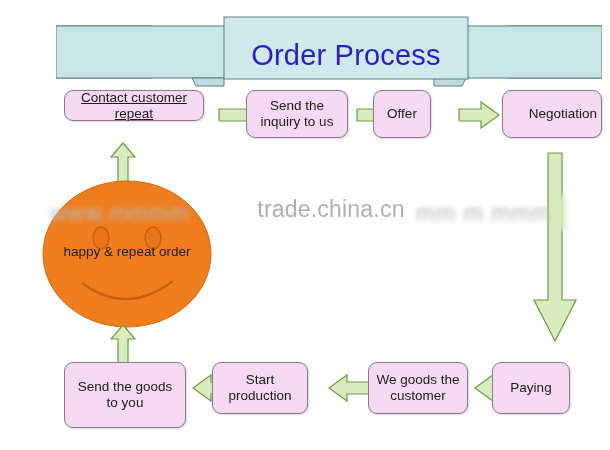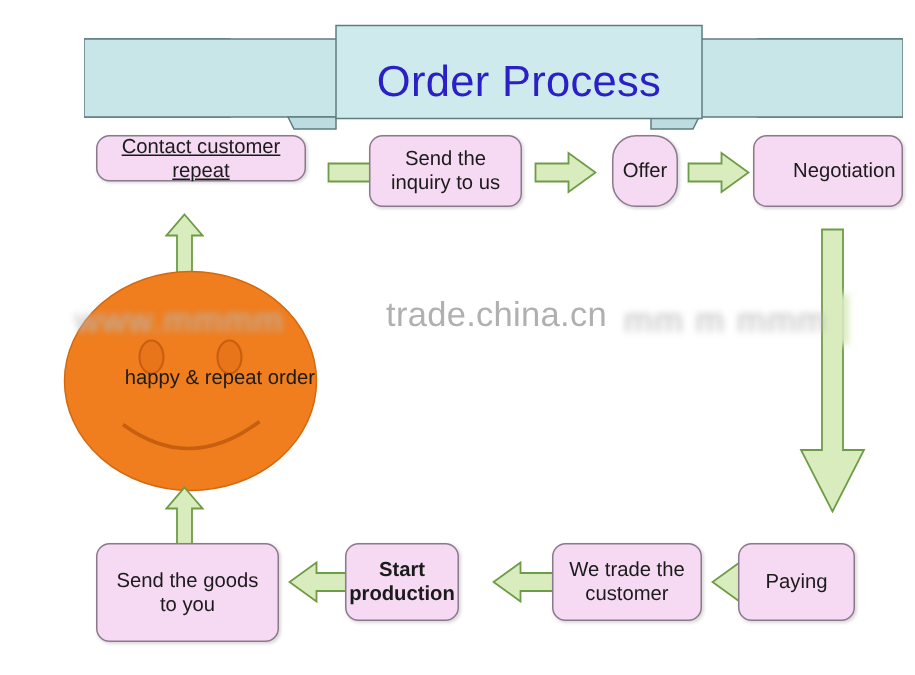--- a/index.html
+++ b/index.html
@@ -76,21 +76,21 @@
     left: 18px;
     top: 180;
   }
   .smiley svg { display: block; }
 
   .smiley-label {
     position: absolute;
     left: 20px;
     top: 244px;
     width: 166px;
-    text-align: right;
+    text-align: center;
     font-size: 13.5px;
     color: #1b1b1b;
     white-space: nowrap;
     pointer-events: none;
   }
 
   
   .watermark {
     position: absolute;
     left: 0;
@@ -179,21 +179,21 @@
       <span>inquiry to us</span>
     </span>
   </div>
 
   <div class="arrow" style="left:332px; top:100px;">
     <svg width="42" height="30" viewBox="0 0 42 30">
       <polygon points="1,9 23,9 23,2 41,15 23,28 23,21 1,21" fill="#d9ecbe" stroke="#6e9c46" stroke-width="1.2"></polygon>
     </svg>
   </div>
 
-  <div class="pbox" style="left:384px; top:90px; width:44px; height:48px;border-radius:16px;">
+  <div class="pbox" style="left:349px; top:90px; width:58px; height:48px;">
     <span>Offer</span>
   </div>
 
   <div class="arrow" style="left:434px; top:100px;">
     <svg width="42" height="30" viewBox="0 0 42 30">
       <polygon points="1,9 23,9 23,2 41,15 23,28 23,21 1,21" fill="#d9ecbe" stroke="#6e9c46" stroke-width="1.2"></polygon>
     </svg>
   </div>
 
   <div class="pbox" style="left:478px; top:90px; width:100px; height:48px;justify-content:flex-end;">
@@ -235,36 +235,36 @@
       <span>to you</span>
     </span>
   </div>
 
   <div class="arrow" style="left:168px; top:373px;">
     <svg width="42" height="30" viewBox="0 0 42 30">
       <polygon points="41,9 19,9 19,2 1,15 19,28 19,21 41,21" fill="#d9ecbe" stroke="#6e9c46" stroke-width="1.2"></polygon>
     </svg>
   </div>
 
-  <div class="pbox" style="left:206px; top:362px; width:76px; height:52px;font-weight:bold;">
+  <div class="pbox" style="left:188px; top:362px; width:96px; height:52px;">
     <span>
       <span>Start</span><br>
       <span>production</span>
     </span>
   </div>
 
   <div class="arrow" style="left:304px; top:373px;">
     <svg width="42" height="30" viewBox="0 0 42 30">
       <polygon points="41,9 19,9 19,2 1,15 19,28 19,21 41,21" fill="#d9ecbe" stroke="#6e9c46" stroke-width="1.2"></polygon>
     </svg>
   </div>
 
   <div class="pbox" style="left:344px; top:362px; width:100px; height:52px;">
     <span>
-      <span>We trade the</span><br>
+      <span>We goods the</span><br>
       <span>customer</span>
     </span>
   </div>
 
   <div class="arrow" style="left:450px; top:373px;">
     <svg width="42" height="30" viewBox="0 0 42 30">
       <polygon points="41,9 19,9 19,2 1,15 19,28 19,21 41,21" fill="#d9ecbe" stroke="#6e9c46" stroke-width="1.2"></polygon>
     </svg>
   </div>
 

